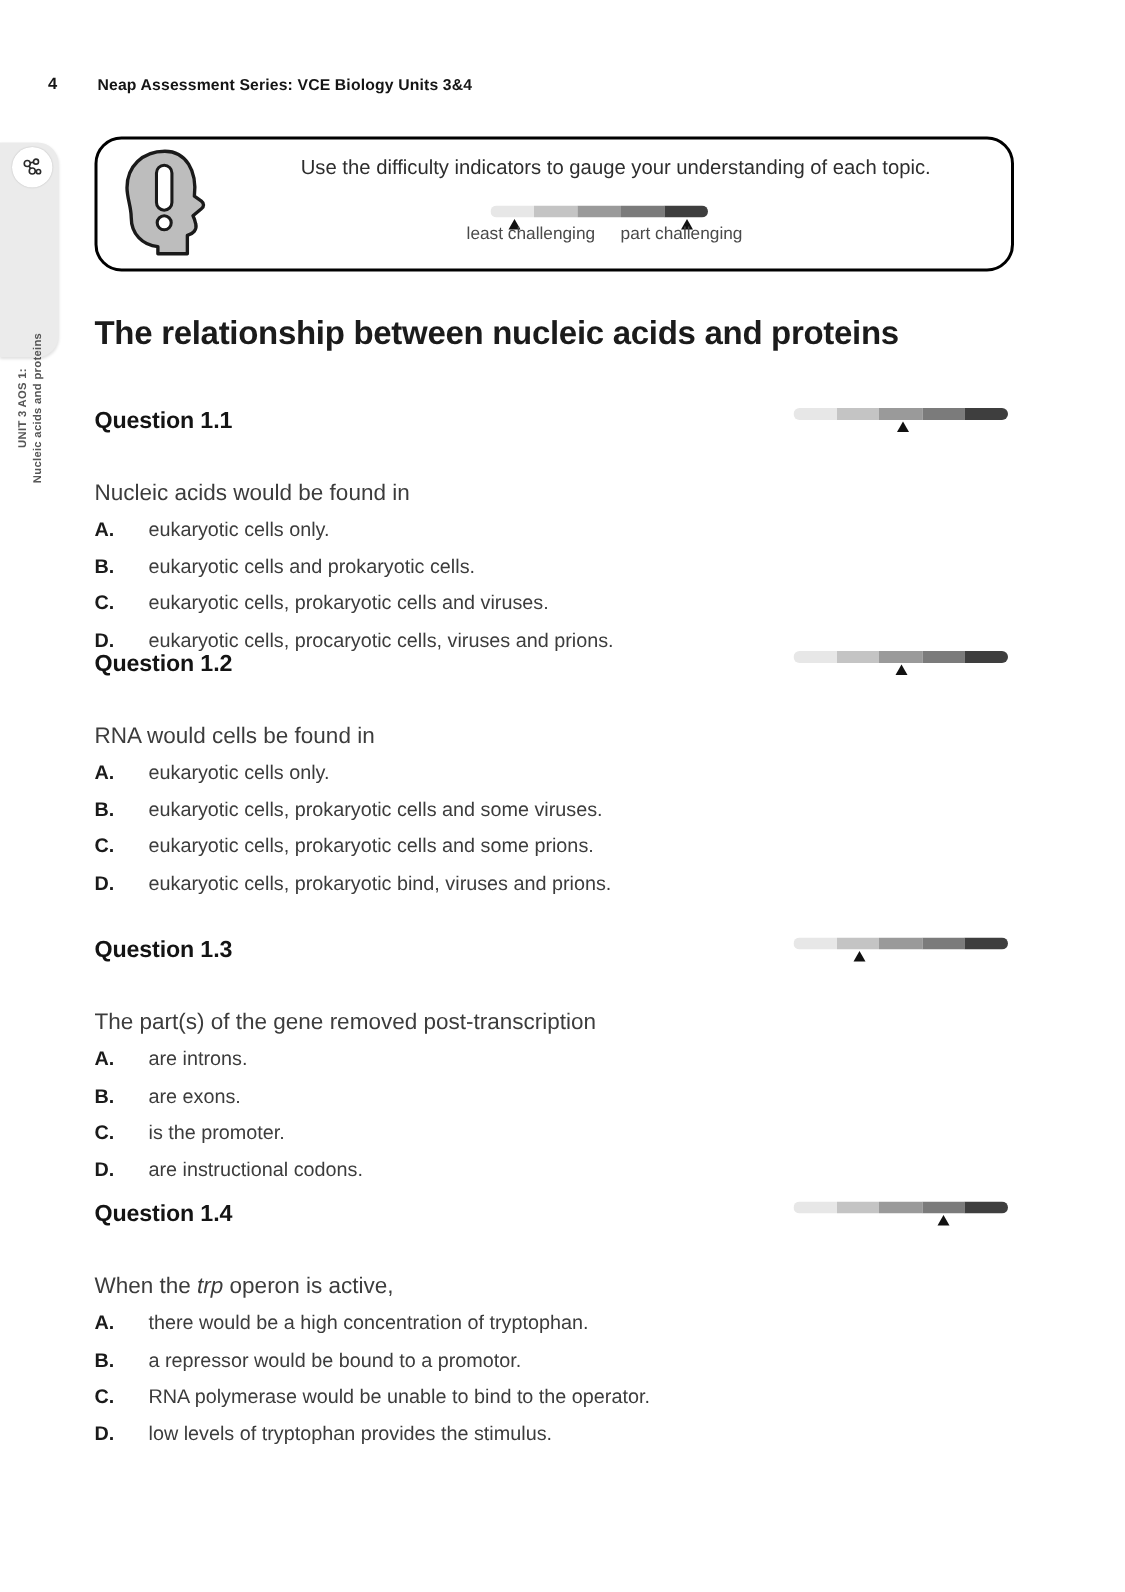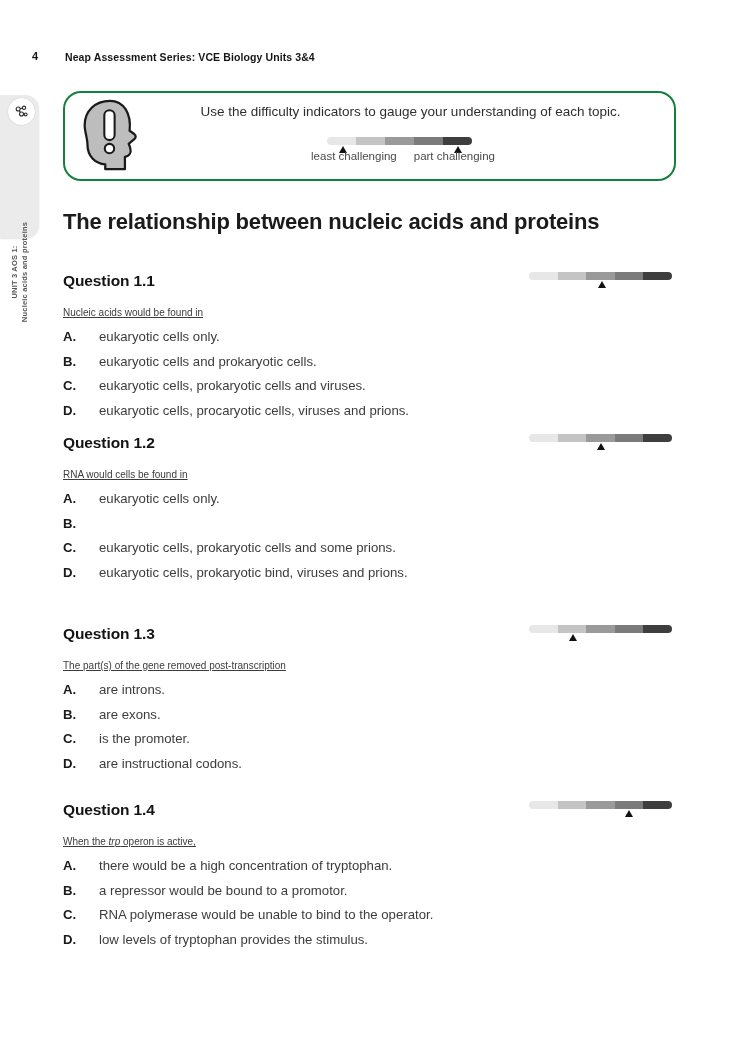--- a/index.html
+++ b/index.html
@@ -12,21 +12,21 @@
 
   
   .tab{position:absolute;left:0;top:95px;width:39px;height:143px;background:#ebebeb;
        border-radius:0 14px 14px 0;box-shadow:0 1px 2px rgba(0,0,0,.12);}
   .tab-circle{position:absolute;left:8px;top:3px;width:27px;height:27px;background:#fff;border-radius:50%;
        display:flex;align-items:center;justify-content:center;box-shadow:0 0 1px rgba(0,0,0,.25);}
   .tab-label{position:absolute;left:-40px;top:167px;width:120px;height:20px;transform:rotate(-90deg);
        font-size:7.5px;line-height:9.5px;font-weight:600;color:#555;text-align:center;letter-spacing:.2px;}
 
   
-  .infobox{position:absolute;left:63px;top:91px;width:609px;height:86px;border:2px solid #15803d;border-radius:18px;background:#fff;}
+  .infobox{position:absolute;left:63px;top:91px;width:609px;height:86px;border:2px solid #000000;border-radius:18px;background:#fff;}
   .head-icon{position:absolute;left:14px;top:5px;}
   .info-text{position:absolute;left:88px;right:6px;top:11px;margin:0;text-align:center;
        font-size:13.5px;color:#2e2e2e;}
   .legend-bar{position:absolute;left:262px;top:44px;width:145px;}
   .legend-labels{position:absolute;left:228px;top:57px;width:220px;display:flex;gap:17px;justify-content:center;
        font-size:11.5px;color:#4a4a4a;}
 
   
   .diffbar{height:8px;}
   .diffbar .segs{display:flex;height:8px;border-radius:4px;overflow:hidden;}
@@ -34,21 +34,21 @@
   .marker{position:absolute;top:9px;width:0;height:0;border-left:4.5px solid transparent;
        border-right:4.5px solid transparent;border-bottom:7px solid #111;transform:translateX(-50%);}
 
   
   .title{position:absolute;left:63px;top:209px;margin:0;font-size:22px;font-weight:800;color:#1b1b1b;letter-spacing:-.2px;}
 
   
   .q{position:absolute;left:63px;width:609px;}
   .q h2{margin:0;font-size:15.5px;line-height:19px;font-weight:800;color:#141414;letter-spacing:-.1px;}
   .qbar{position:absolute;right:0;top:1px;width:143px;}
-  .stem{margin:14px 0 0 0;font-size:10px;line-height:17px;color:#3c3c3c;text-decoration:underline;}
+  .stem{margin:30px 0 0 0;font-size:15px;line-height:17px;color:#3c3c3c;}
   .stem em{font-style:italic;text-align:center;}
   .opts{margin-top:7px;}
   .opt{display:flex;line-height:17px;margin-bottom:7.5px;font-size:13.2px;color:#3c3c3c;}
   .opt .letter{width:36px;font-weight:700;color:#1a1a1a;flex:0 0 36px;}
   .q1{top:271px;} .q2{top:433px;} .q3{top:624px;} .q4{top:800px;}
 </style>
 </head>
 <body>
 
 <div class="page">
@@ -150,20 +150,21 @@
       <span class="marker" style="left: 50%;"></span>
     </div>
     <p class="stem">RNA would cells be found in</p>
     <div class="opts">
       <div class="opt">
         <span class="letter">A.</span>
         <span>eukaryotic cells only.</span>
       </div>
       <div class="opt">
         <span class="letter">B.</span>
+        <span>eukaryotic cells, prokaryotic cells and some viruses.</span>
       </div>
       <div class="opt">
         <span class="letter">C.</span>
         <span>eukaryotic cells, prokaryotic cells and some prions.</span>
       </div>
       <div class="opt">
         <span class="letter">D.</span>
         <span>eukaryotic cells, prokaryotic bind, viruses and prions.</span>
       </div>
     </div>

